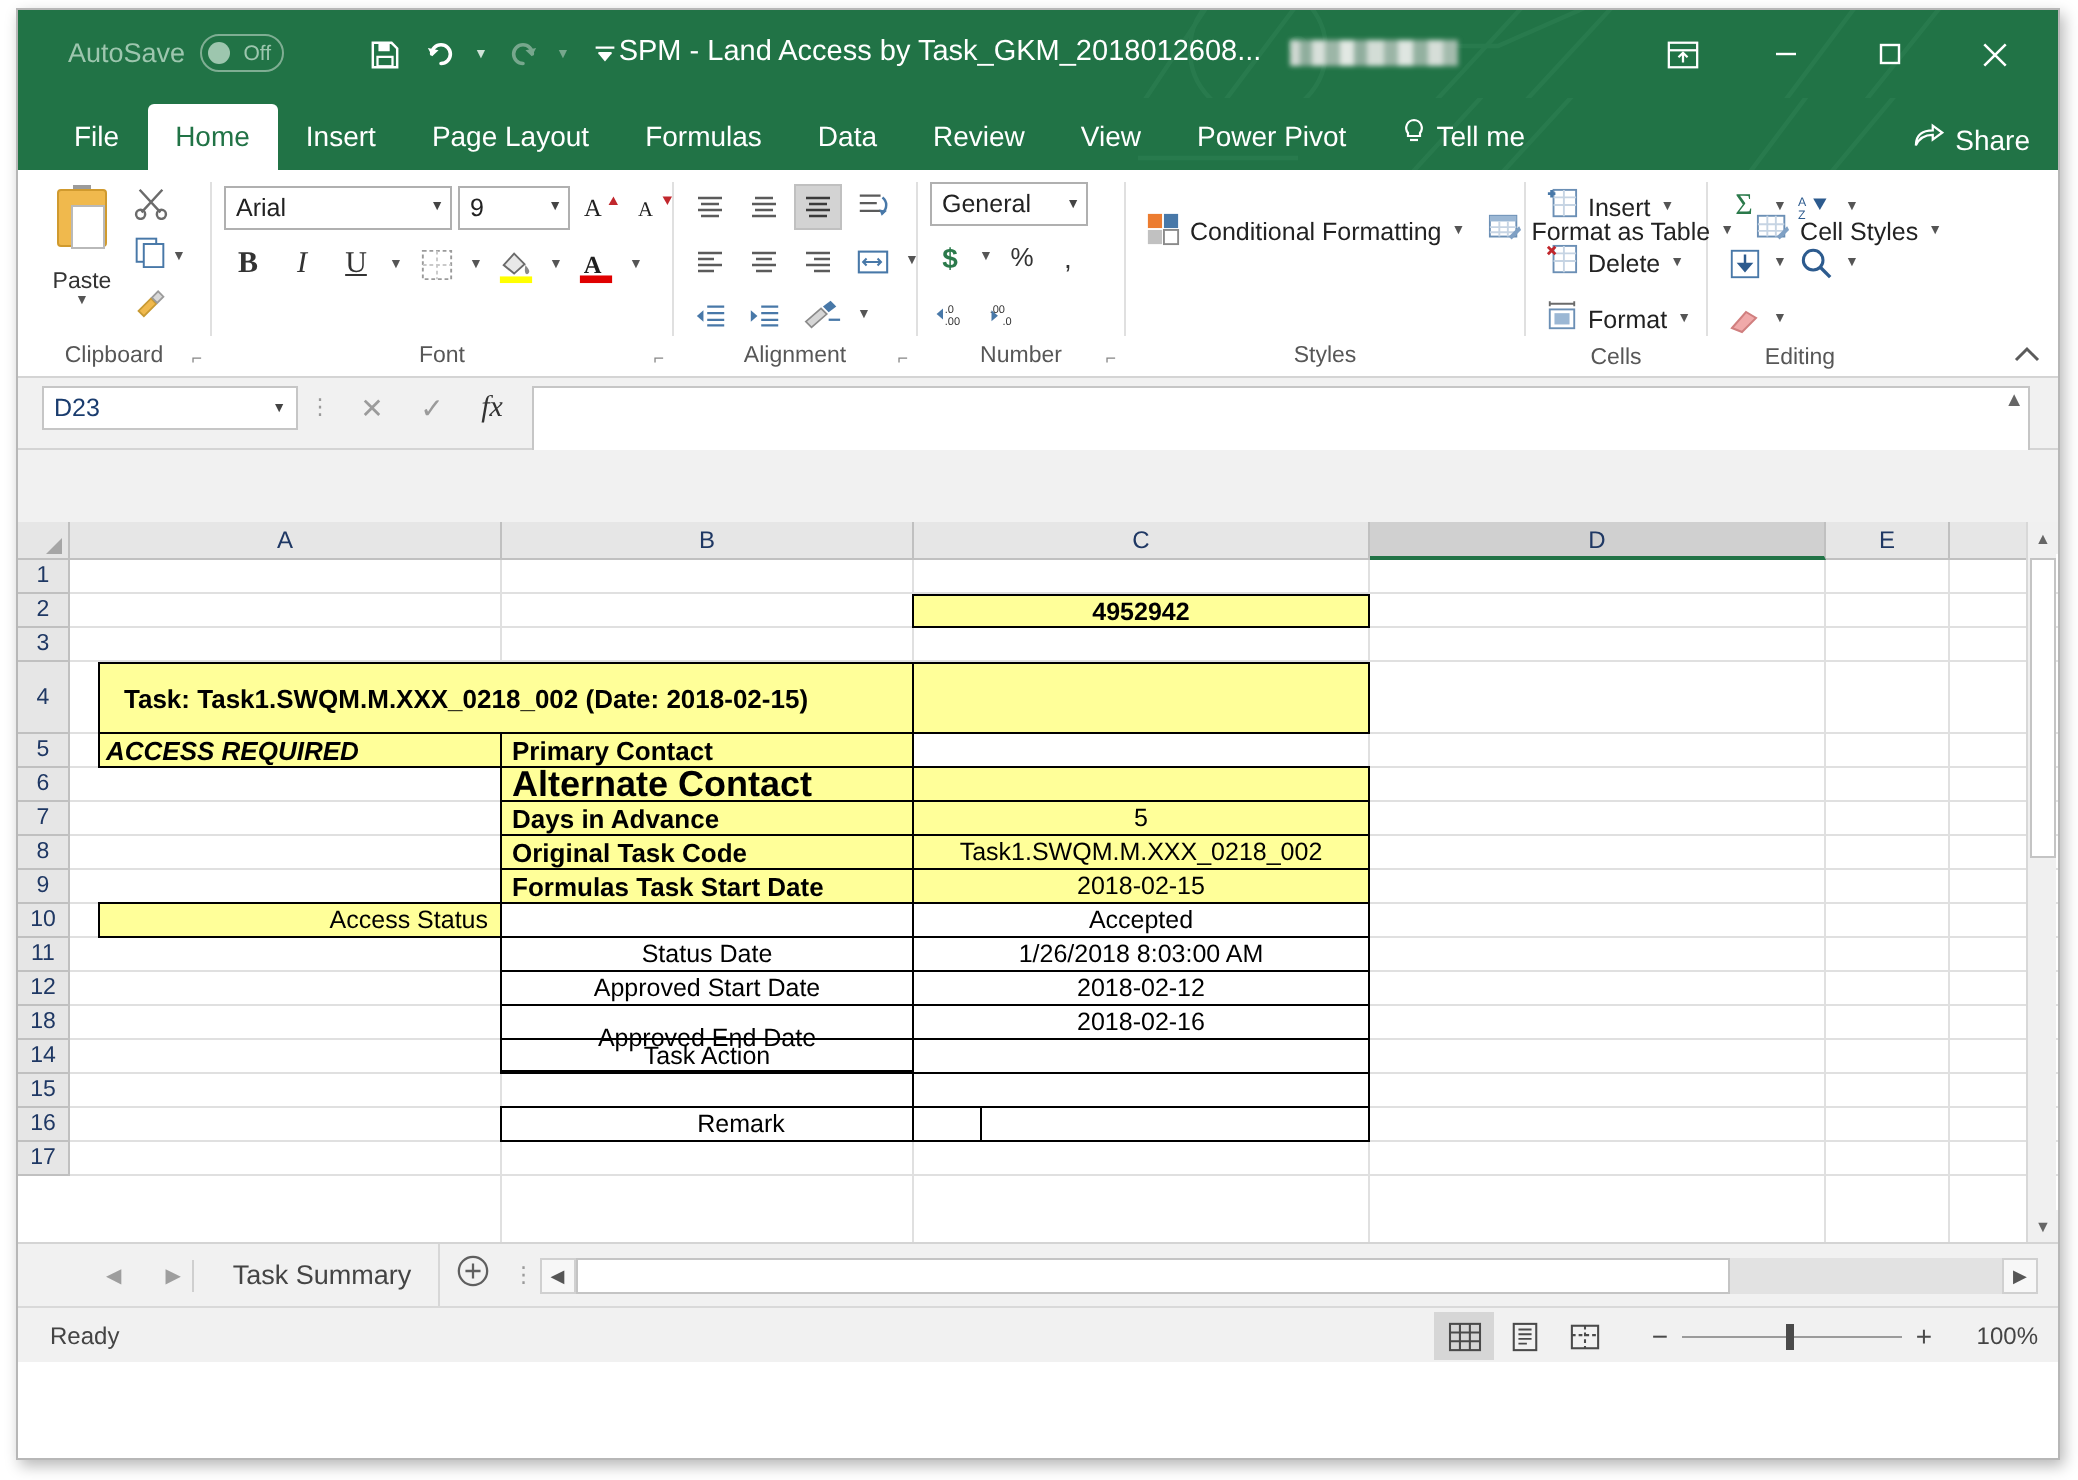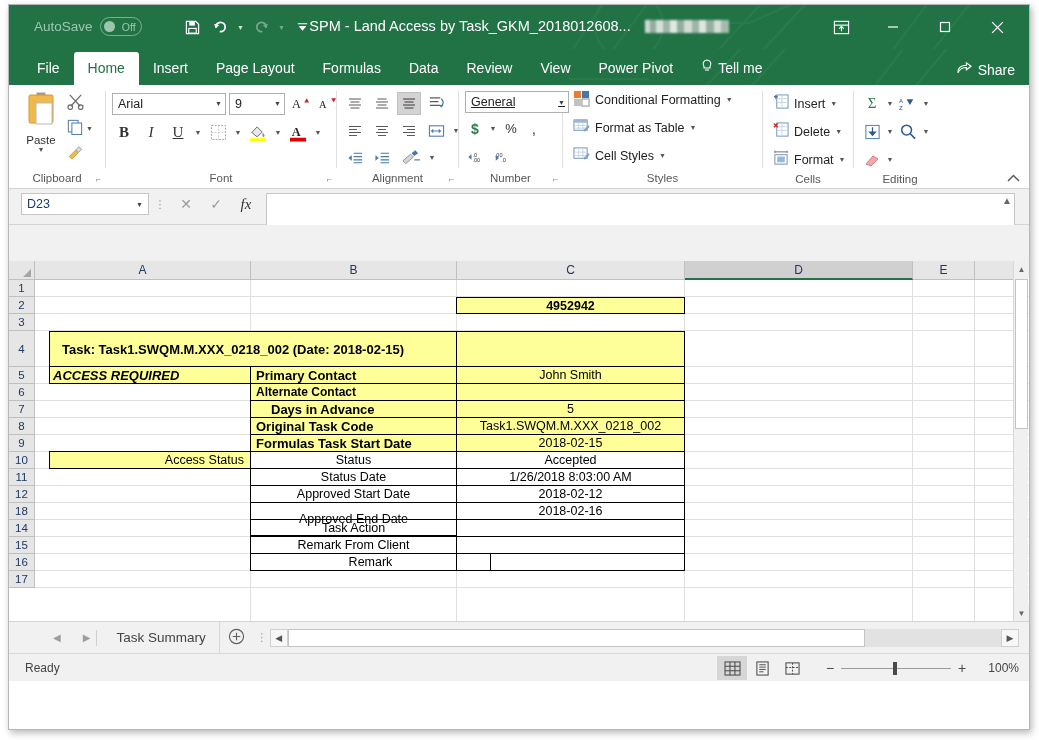--- a/index.html
+++ b/index.html
@@ -130,21 +130,21 @@
   .combo .cv { overflow: hidden; white-space: nowrap; }
   .combo .carrow { font-size: 7px; color: #444; margin-left: 4px; }
   .ibtn {
     width: 24px; height: 23px; display: flex; align-items: center; justify-content: center;
     font-size: 13px; color: #333;
   }
   .ibtn.small { width: 20px; }
   .ibtn.sel { background: #d3d3d3; border: 1px solid #c0c0c0; }
   .splitcaret { font-size: 7px; color: #555; width: 10px; text-align: center; }
   
-  .numcombo { width: 104px; text-decoration: underline; }
+  .numcombo { width: 79px; }
   
   .stylebtn { display: flex; align-items: center; gap: 5px; height: 25px; font-size: 12.5px; color: #222; padding: 0 4px; white-space: nowrap; }
   .cellbtn { display: flex; align-items: center; gap: 5px; height: 25px; font-size: 12.5px; color: #222; padding: 0 4px; white-space: nowrap; }
   .editrow { display: flex; align-items: center; gap: 1px; height: 25px; }
   .collapse-ribbon { position: absolute; right: 8px; bottom: 2px; font-size: 11px; color: #666; }
   
   .fbar {
     position: relative; height: 36px; background: #f1f1f1;
     display: flex; align-items: flex-start; padding: 4px 0 0 0;
     border-bottom: 1px solid #d4d4d4;
@@ -604,21 +604,21 @@
           </div>
         </div>
         <div class="glabel">
           <span>Number</span>
           <span class="dlg">⌐</span>
         </div>
       </div>
       <div class="rsep"></div>
 
       <div class="rgroup" style="width:199px">
-        <div class="gbody" style="flex-direction:column;gap:3px;padding-top:2px">
+        <div class="gbody" style="gap:3px;padding-top:18px">
           <div class="stylebtn">
             <span>
               <svg width="17" height="17" viewBox="0 0 18 18">
                   <rect x="1" y="1" width="7.5" height="7.5" fill="#ec7c30"></rect>
                   <rect x="9.5" y="1" width="7.5" height="7.5" fill="#4878a8"></rect>
                   <rect x="1" y="9.5" width="7.5" height="7.5" fill="#c1c1c1"></rect>
                   <rect x="9.5" y="9.5" width="7.5" height="7.5" fill="#fff" stroke="#8a8a8a"></rect>
                 </svg>
             </span>
             <span>Conditional Formatting</span>
@@ -821,51 +821,48 @@
         <div class="gline-h" style="top:290px"></div>
         <div class="gline-h" style="top:307px"></div>
 
         <div class="cell yellow center bold bb" style="left:421px;top:17px;width:229px;height:17px">4952942</div>
 
         <div class="cell yellow bold bb" style="left:14px;top:51px;width:408px;height:36px;justify-content:flex-start;padding-left:12px;font-size:13px">Task: Task1.SWQM.M.XXX_0218_002 (Date: 2018-02-15)</div>
         <div class="cell yellow bb" style="left:421px;top:51px;width:229px;height:36px"></div>
 
         <div class="cell yellow bold italic bb" style="left:14px;top:86px;width:202px;height:18px;font-size:13px">ACCESS REQUIRED</div>
         <div class="cell yellow bold bb" style="left:215px;top:86px;width:207px;height:18px;padding-left:5px;font-size:13px">Primary Contact</div>
-        <div class="cell yellow center bb" style="left:421px;top:86px;width:229px;height:18px">John Smith</div>
-
-        <div class="cell yellow bold bb" style="left:215px;top:103px;width:207px;height:18px;padding-left:5px;font-size:12px">Alternate Contact</div>
+
+        <div class="cell yellow bold bb" style="left:215px;top:103px;width:207px;height:18px;padding-left:5px;font-size:18px">Alternate Contact</div>
         <div class="cell yellow bb" style="left:421px;top:103px;width:229px;height:18px"></div>
 
-        <div class="cell yellow bold bb" style="left:215px;top:120px;width:207px;height:18px;padding-left:20px;font-size:13px">Days in Advance</div>
+        <div class="cell yellow bold bb" style="left:215px;top:120px;width:207px;height:18px;padding-left:5px;font-size:13px">Days in Advance</div>
         <div class="cell yellow center bb" style="left:421px;top:120px;width:229px;height:18px">5</div>
 
         <div class="cell yellow bold bb" style="left:215px;top:137px;width:207px;height:18px;padding-left:5px;font-size:13px">Original Task Code</div>
         <div class="cell yellow center bb" style="left:421px;top:137px;width:229px;height:18px">Task1.SWQM.M.XXX_0218_002</div>
 
         <div class="cell yellow bold bb" style="left:215px;top:154px;width:207px;height:18px;padding-left:5px;font-size:13px">Formulas Task Start Date</div>
         <div class="cell yellow center bb" style="left:421px;top:154px;width:229px;height:18px">2018-02-15</div>
 
         <div class="cell yellow right bb" style="left:14px;top:171px;width:202px;height:18px;padding-right:6px">Access Status</div>
-        <div class="cell center bb" style="left:215px;top:171px;width:207px;height:18px">Status</div>
         <div class="cell center bb" style="left:421px;top:171px;width:229px;height:18px">Accepted</div>
 
         <div class="cell center bb" style="left:215px;top:188px;width:207px;height:18px">Status Date</div>
         <div class="cell center bb" style="left:421px;top:188px;width:229px;height:18px">1/26/2018 8:03:00 AM</div>
 
         <div class="cell center bb" style="left:215px;top:205px;width:207px;height:18px">Approved Start Date</div>
         <div class="cell center bb" style="left:421px;top:205px;width:229px;height:18px">2018-02-12</div>
 
         <div class="cell center bb" style="left:215px;top:222px;width:207px;height:34px">Approved End Date</div>
         <div class="cell center bb" style="left:421px;top:222px;width:229px;height:18px">2018-02-16</div>
 
         <div class="cell center bb" style="left:215px;top:239px;width:207px;height:18px">Task Action</div>
         <div class="cell center bb" style="left:421px;top:239px;width:229px;height:18px"></div>
 
-        <div class="cell center bb" style="left:215px;top:256px;width:207px;height:18px">Remark From Client</div>
         <div class="cell center bb" style="left:421px;top:256px;width:229px;height:18px"></div>
 
         <div class="cell center bb" style="left:215px;top:273px;width:241px;height:18px">Remark</div>
         <div class="cell center bb" style="left:421px;top:273px;width:229px;height:18px"></div>
       </div>
 
       <div class="vscroll">
         <div class="vs-arrow">▲</div>
         <div class="vs-thumb" style="top:18px;height:150px"></div>
         <div class="vs-arrow" style="position:absolute;bottom:0">▼</div>

